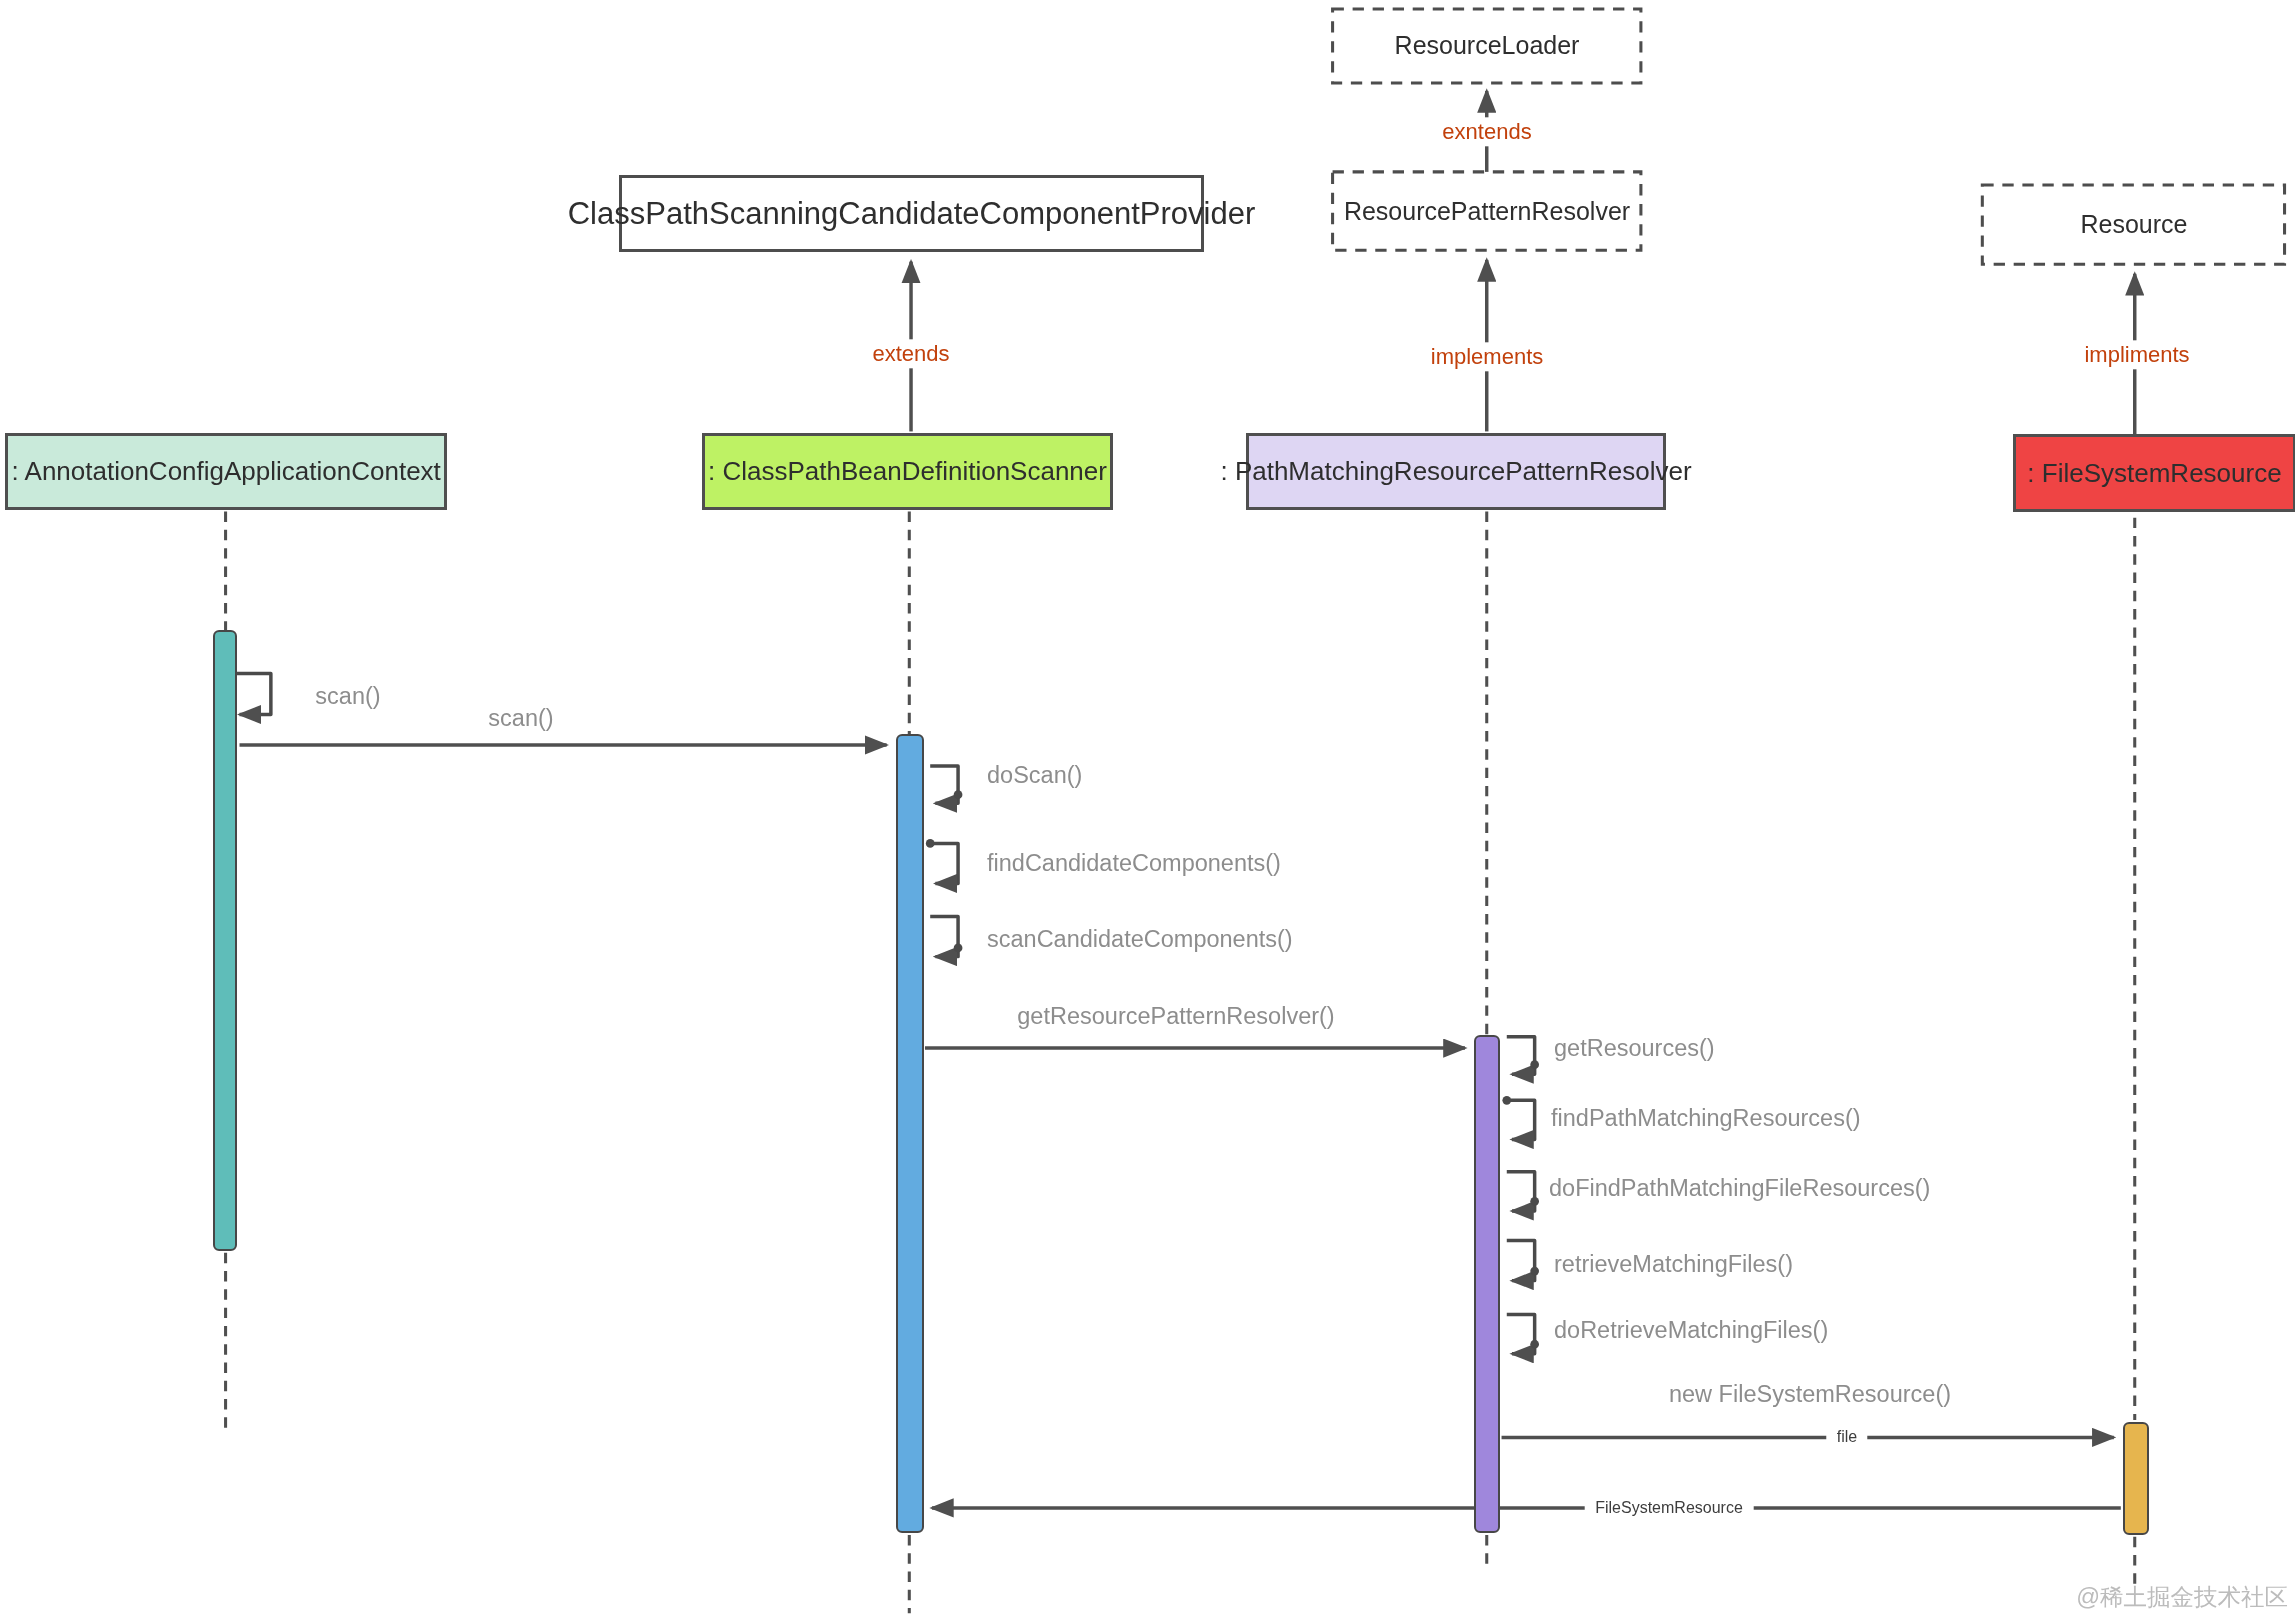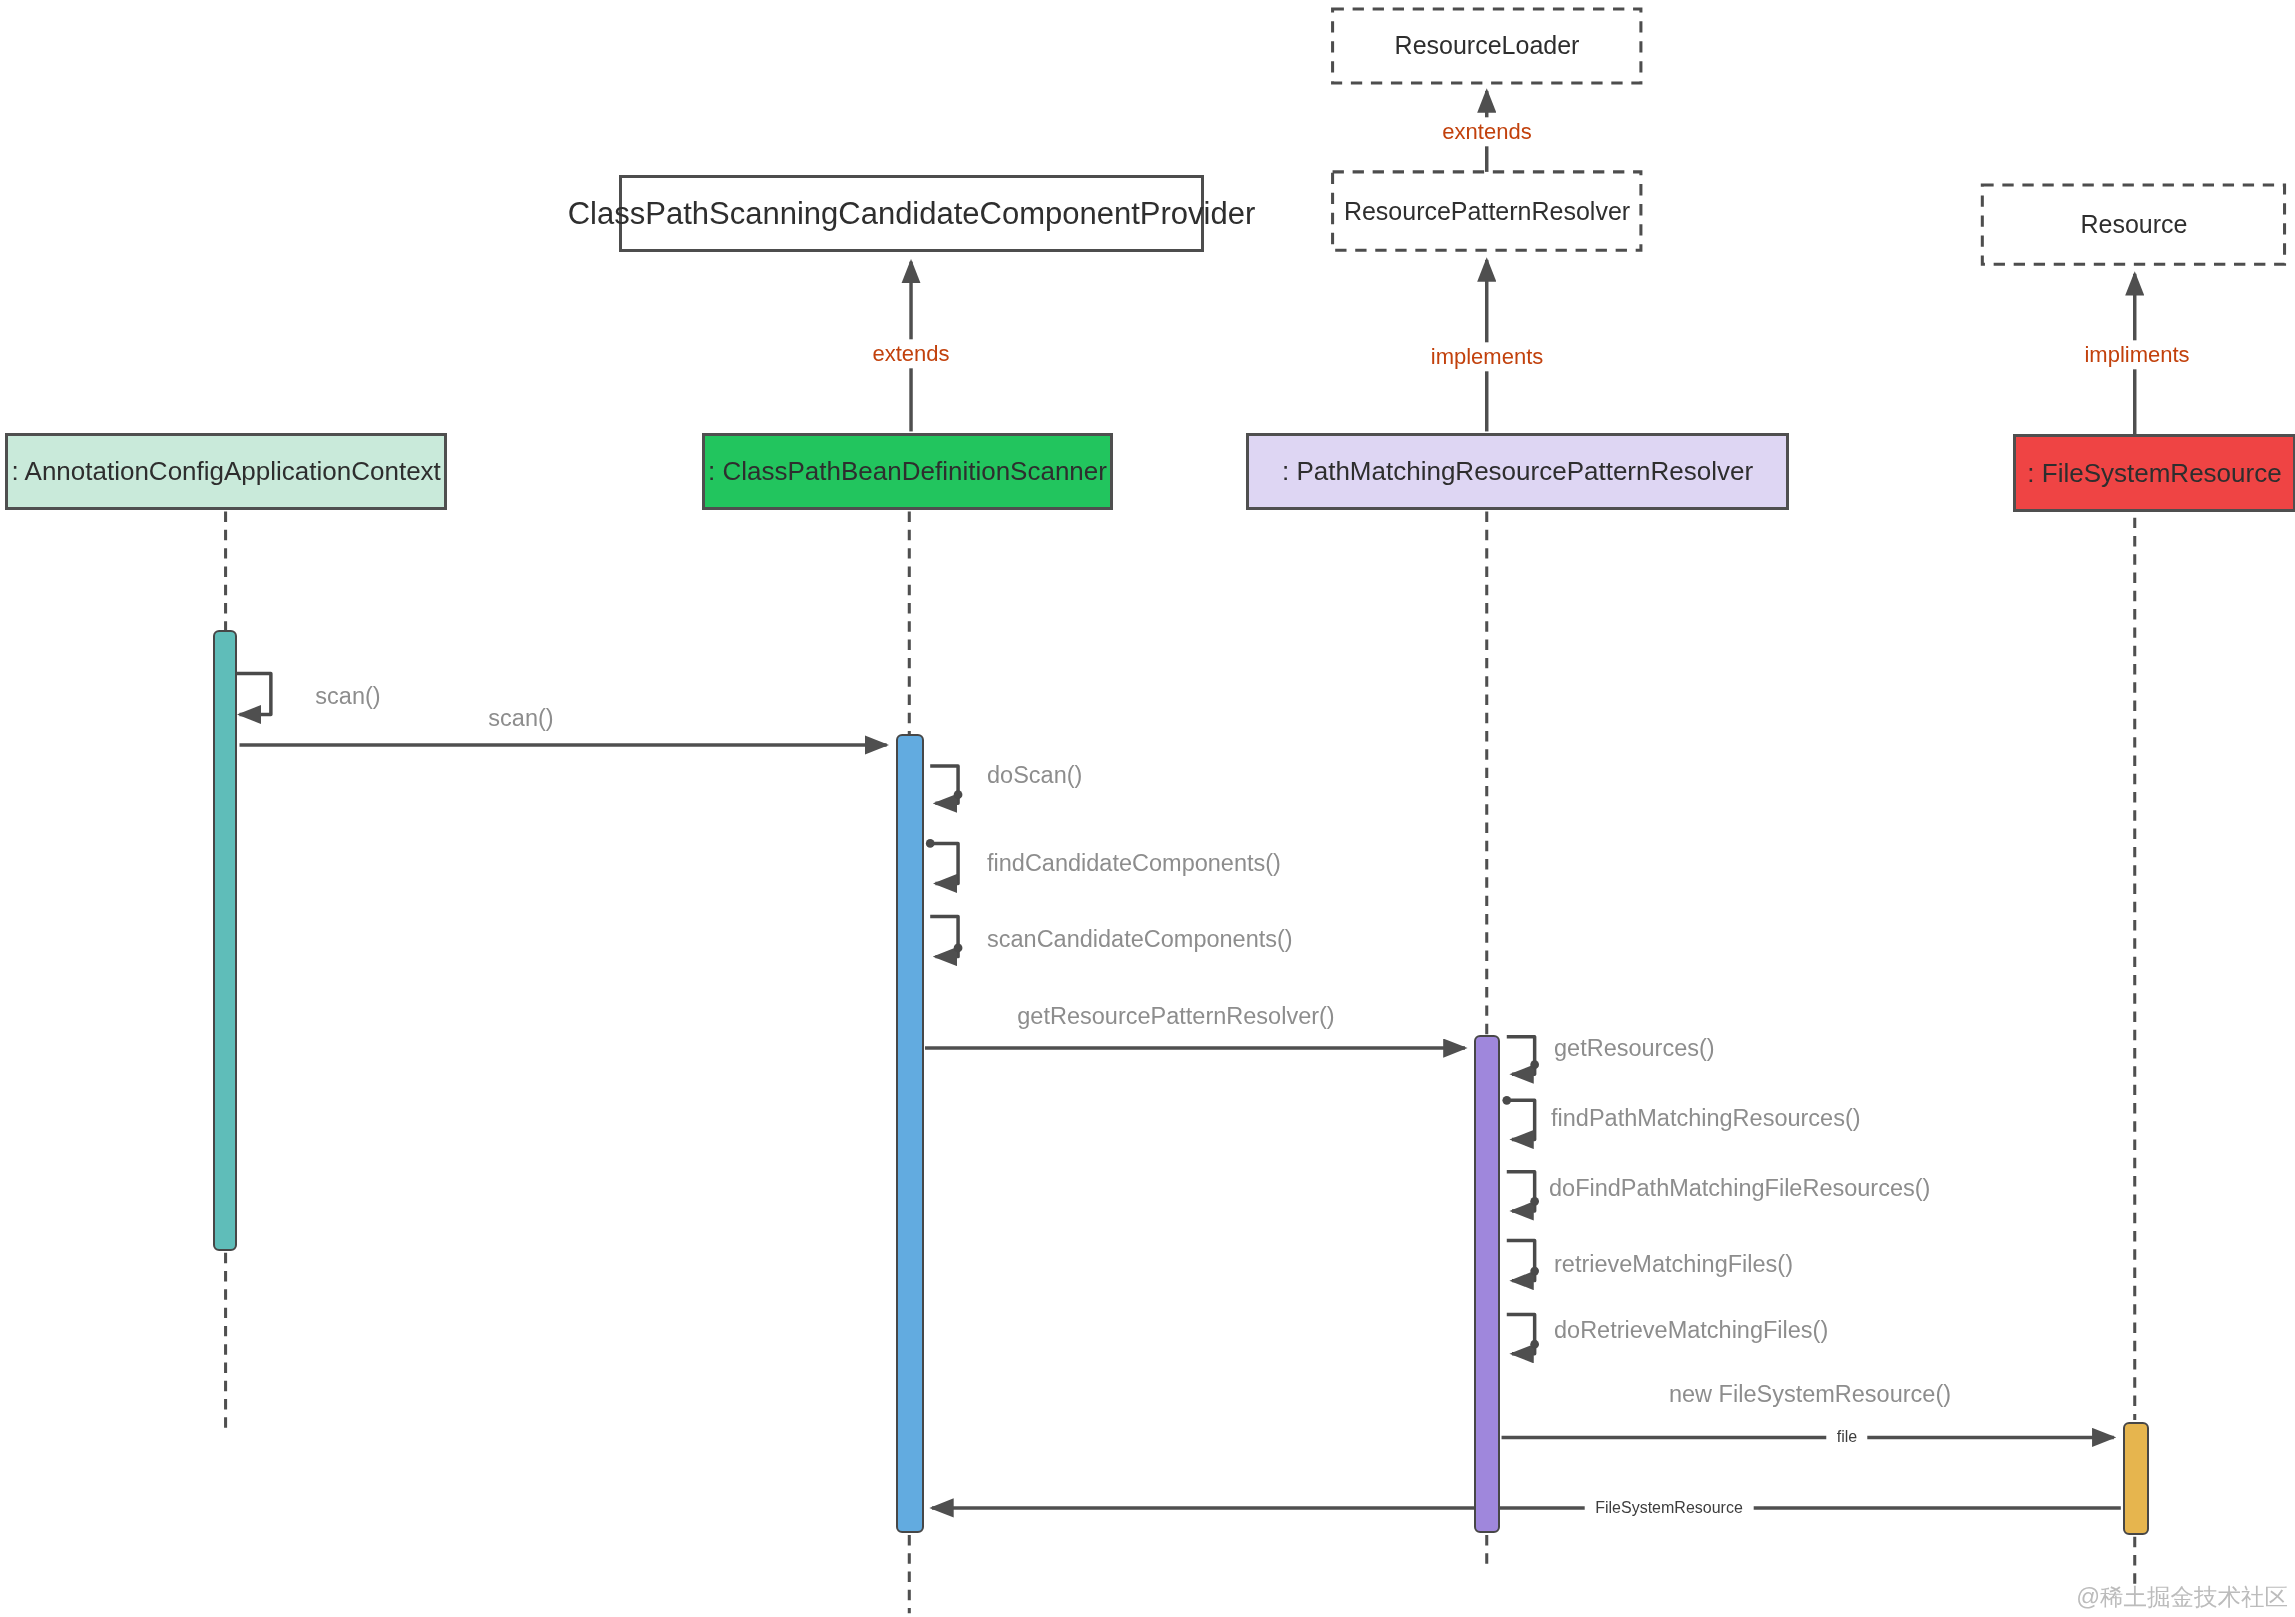--- a/index.html
+++ b/index.html
@@ -100,24 +100,24 @@
   </div>
 
   <div class="lbl relation" style="left:1487px; top:132px;">exntends</div>
   <div class="lbl relation" style="left:911px; top:354px;">extends</div>
   <div class="lbl relation" style="left:1487px; top:357px;">implements</div>
   <div class="lbl relation" style="left:2137px; top:355px;">impliments</div>
 
   <div class="box participant" style="left:5.2px; top:433px; width:442px; height:77px; background:#c9eada;">
     <span>: AnnotationConfigApplicationContext</span>
   </div>
-  <div class="box participant" style="left:702px; top:433px; width:411px; height:77px; background:#22c55e;text-align:center;">
+  <div class="box participant" style="left:702px; top:433px; width:411px; height:77px; background:#bef264;text-align:center;">
     <span>: ClassPathBeanDefinitionScanner</span>
   </div>
-  <div class="box participant" style="left:1246px; top:433px; width:543px; height:77px; background:#ded6f3;">
+  <div class="box participant" style="left:1246px; top:433px; width:420px; height:77px; background:#ded6f3;">
     <span>: PathMatchingResourcePatternResolver</span>
   </div>
   <div class="box participant" style="left:2013px; top:434px; width:283px; height:78px; background:#ef4444;">
     <span>: FileSystemResource</span>
   </div>
 
   <div class="bar" style="left:213px; top:630px; width:24.4px; height:621px; background:#5fbdb9;"></div>
   <div class="bar" style="left:896px; top:734px; width:28px; height:799px; background:#62abe0;"></div>
   <div class="bar" style="left:1474px; top:1035px; width:26px; height:498px; background:#9f87dc;"></div>
   <div class="bar" style="left:2123px; top:1422px; width:26px; height:113px; background:#e6b54e;"></div>

